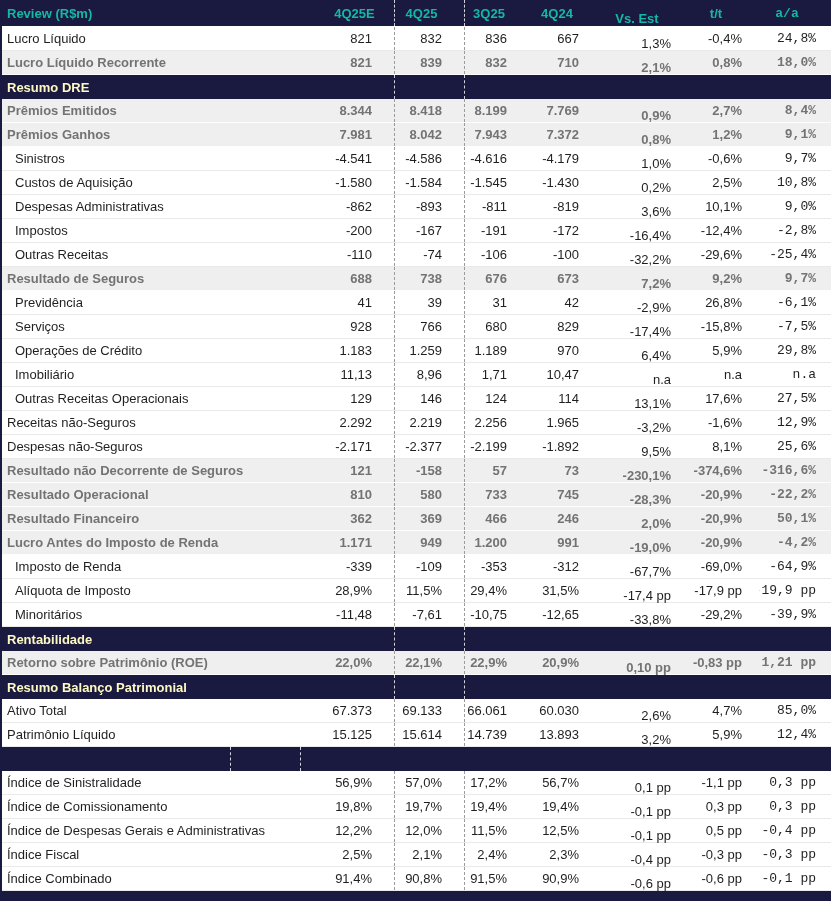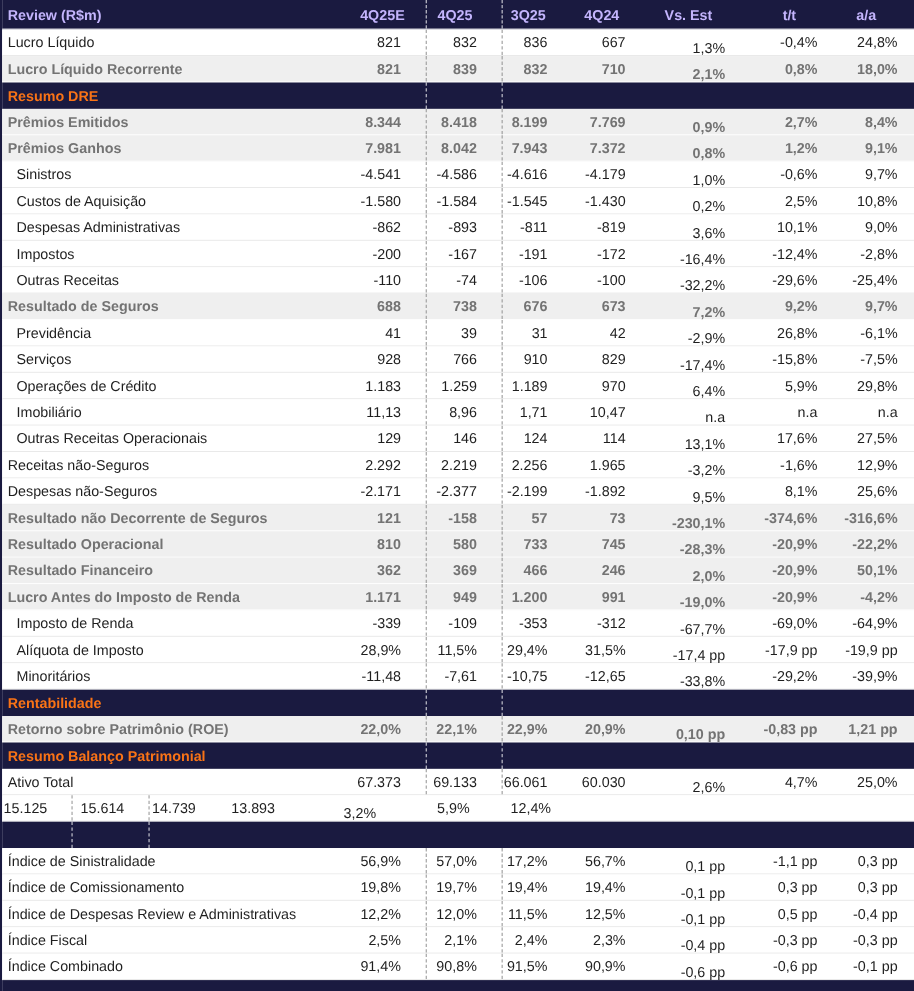--- a/index.html
+++ b/index.html
@@ -23,41 +23,41 @@
     background:#FFFFFF;
   }
   .row{
     display:flex;align-items:center;
     height:24px;flex:0 0 24px;
     border-bottom:1px solid var(--hairline);
     background:#FFFFFF;
   }
   .row.header{
     height:27px;flex:0 0 27px;
-    background:var(--navy);color:#c4b5fd;font-weight:700;
+    background:var(--navy);color:#14b8a6;font-weight:700;
     border-bottom:1px solid #FFFFFF;
-    align-items:flex-end;
   }
   .row.alt{background:var(--alt);border-bottom-color:#FDFDFD;}
   .row.bold{font-weight:700;color:#737373;}
   .row.section{
-    background:var(--navy);color:#f97316;font-weight:700;
+    background:var(--navy);color:#fef9c3;font-weight:700;
     border-bottom:none;
+    justify-content:center;
   }
   .cell{height:100%;display:flex;align-items:center;overflow:hidden;white-space:nowrap;}
   .c-label{width:329px;padding-left:5px;}
   .c-label.indent{padding-left:13px;text-align:right;}
   .val{justify-content:flex-end;}
   .c0{width:64px;padding-right:22px;}
   .c1{width:70px;padding-right:22px;}
   .c2{width:64px;padding-right:22px;}
   .c3{width:72px;padding-right:22px;}
   .c4{width:88px;padding-right:18px;margin-top:10px;}
-  .c5{width:70px;padding-right:17px;margin-left:14px;}
-  .c6{width:72px;padding-right:15px;}
+  .c5{width:70px;padding-right:17px;}
+  .c6{width:72px;padding-right:15px;font-family:Liberation Mono, monospace;}
   
   .c0,.c1{border-right:1px dashed var(--dash);}
   .row.header .c0,.row.header .c1,
   .row.section .c0,.row.section .c1{border-right:1px dashed var(--dash-light);}
   
   .row.header .hc{justify-content:center;padding-right:16px;}
   .row.header .c4{justify-content:center;}
   .bottom-bar{
     height:10px;flex:0 0 10px;width:100%;
     background:var(--navy);
@@ -182,21 +182,21 @@
         <div class="cell val c1">39</div>
         <div class="cell val c2">31</div>
         <div class="cell val c3">42</div>
         <div class="cell val c4">-2,9%</div>
         <div class="cell val c5">26,8%</div>
         <div class="cell val c6">-6,1%</div>
       </div><div class="row">
         <div class="cell c-label indent">Serviços</div>
         <div class="cell val c0">928</div>
         <div class="cell val c1">766</div>
-        <div class="cell val c2">910</div>
+        <div class="cell val c2">680</div>
         <div class="cell val c3">829</div>
         <div class="cell val c4">-17,4%</div>
         <div class="cell val c5">-15,8%</div>
         <div class="cell val c6">-7,5%</div>
       </div><div class="row">
         <div class="cell c-label indent">Operações de Crédito</div>
         <div class="cell val c0">1.183</div>
         <div class="cell val c1">1.259</div>
         <div class="cell val c2">1.189</div>
         <div class="cell val c3">970</div>
@@ -330,22 +330,23 @@
         <div class="cell val c5"></div>
         <div class="cell val c6"></div>
       </div><div class="row">
         <div class="cell c-label">Ativo Total</div>
         <div class="cell val c0">67.373</div>
         <div class="cell val c1">69.133</div>
         <div class="cell val c2">66.061</div>
         <div class="cell val c3">60.030</div>
         <div class="cell val c4">2,6%</div>
         <div class="cell val c5">4,7%</div>
-        <div class="cell val c6">25,0%</div>
-      </div><div class="row">
+        <div class="cell val c6">85,0%</div>
+      </div><div class="row">
+        <div class="cell c-label">Patrimônio Líquido</div>
         <div class="cell val c0">15.125</div>
         <div class="cell val c1">15.614</div>
         <div class="cell val c2">14.739</div>
         <div class="cell val c3">13.893</div>
         <div class="cell val c4">3,2%</div>
         <div class="cell val c5">5,9%</div>
         <div class="cell val c6">12,4%</div>
       </div><div class="row section">
         <div class="cell val c0"></div>
         <div class="cell val c1"></div>
@@ -366,21 +367,21 @@
       </div><div class="row">
         <div class="cell c-label">Índice de Comissionamento</div>
         <div class="cell val c0">19,8%</div>
         <div class="cell val c1">19,7%</div>
         <div class="cell val c2">19,4%</div>
         <div class="cell val c3">19,4%</div>
         <div class="cell val c4">-0,1 pp</div>
         <div class="cell val c5">0,3 pp</div>
         <div class="cell val c6">0,3 pp</div>
       </div><div class="row">
-        <div class="cell c-label">Índice de Despesas Review e Administrativas</div>
+        <div class="cell c-label">Índice de Despesas Gerais e Administrativas</div>
         <div class="cell val c0">12,2%</div>
         <div class="cell val c1">12,0%</div>
         <div class="cell val c2">11,5%</div>
         <div class="cell val c3">12,5%</div>
         <div class="cell val c4">-0,1 pp</div>
         <div class="cell val c5">0,5 pp</div>
         <div class="cell val c6">-0,4 pp</div>
       </div><div class="row">
         <div class="cell c-label">Índice Fiscal</div>
         <div class="cell val c0">2,5%</div>

